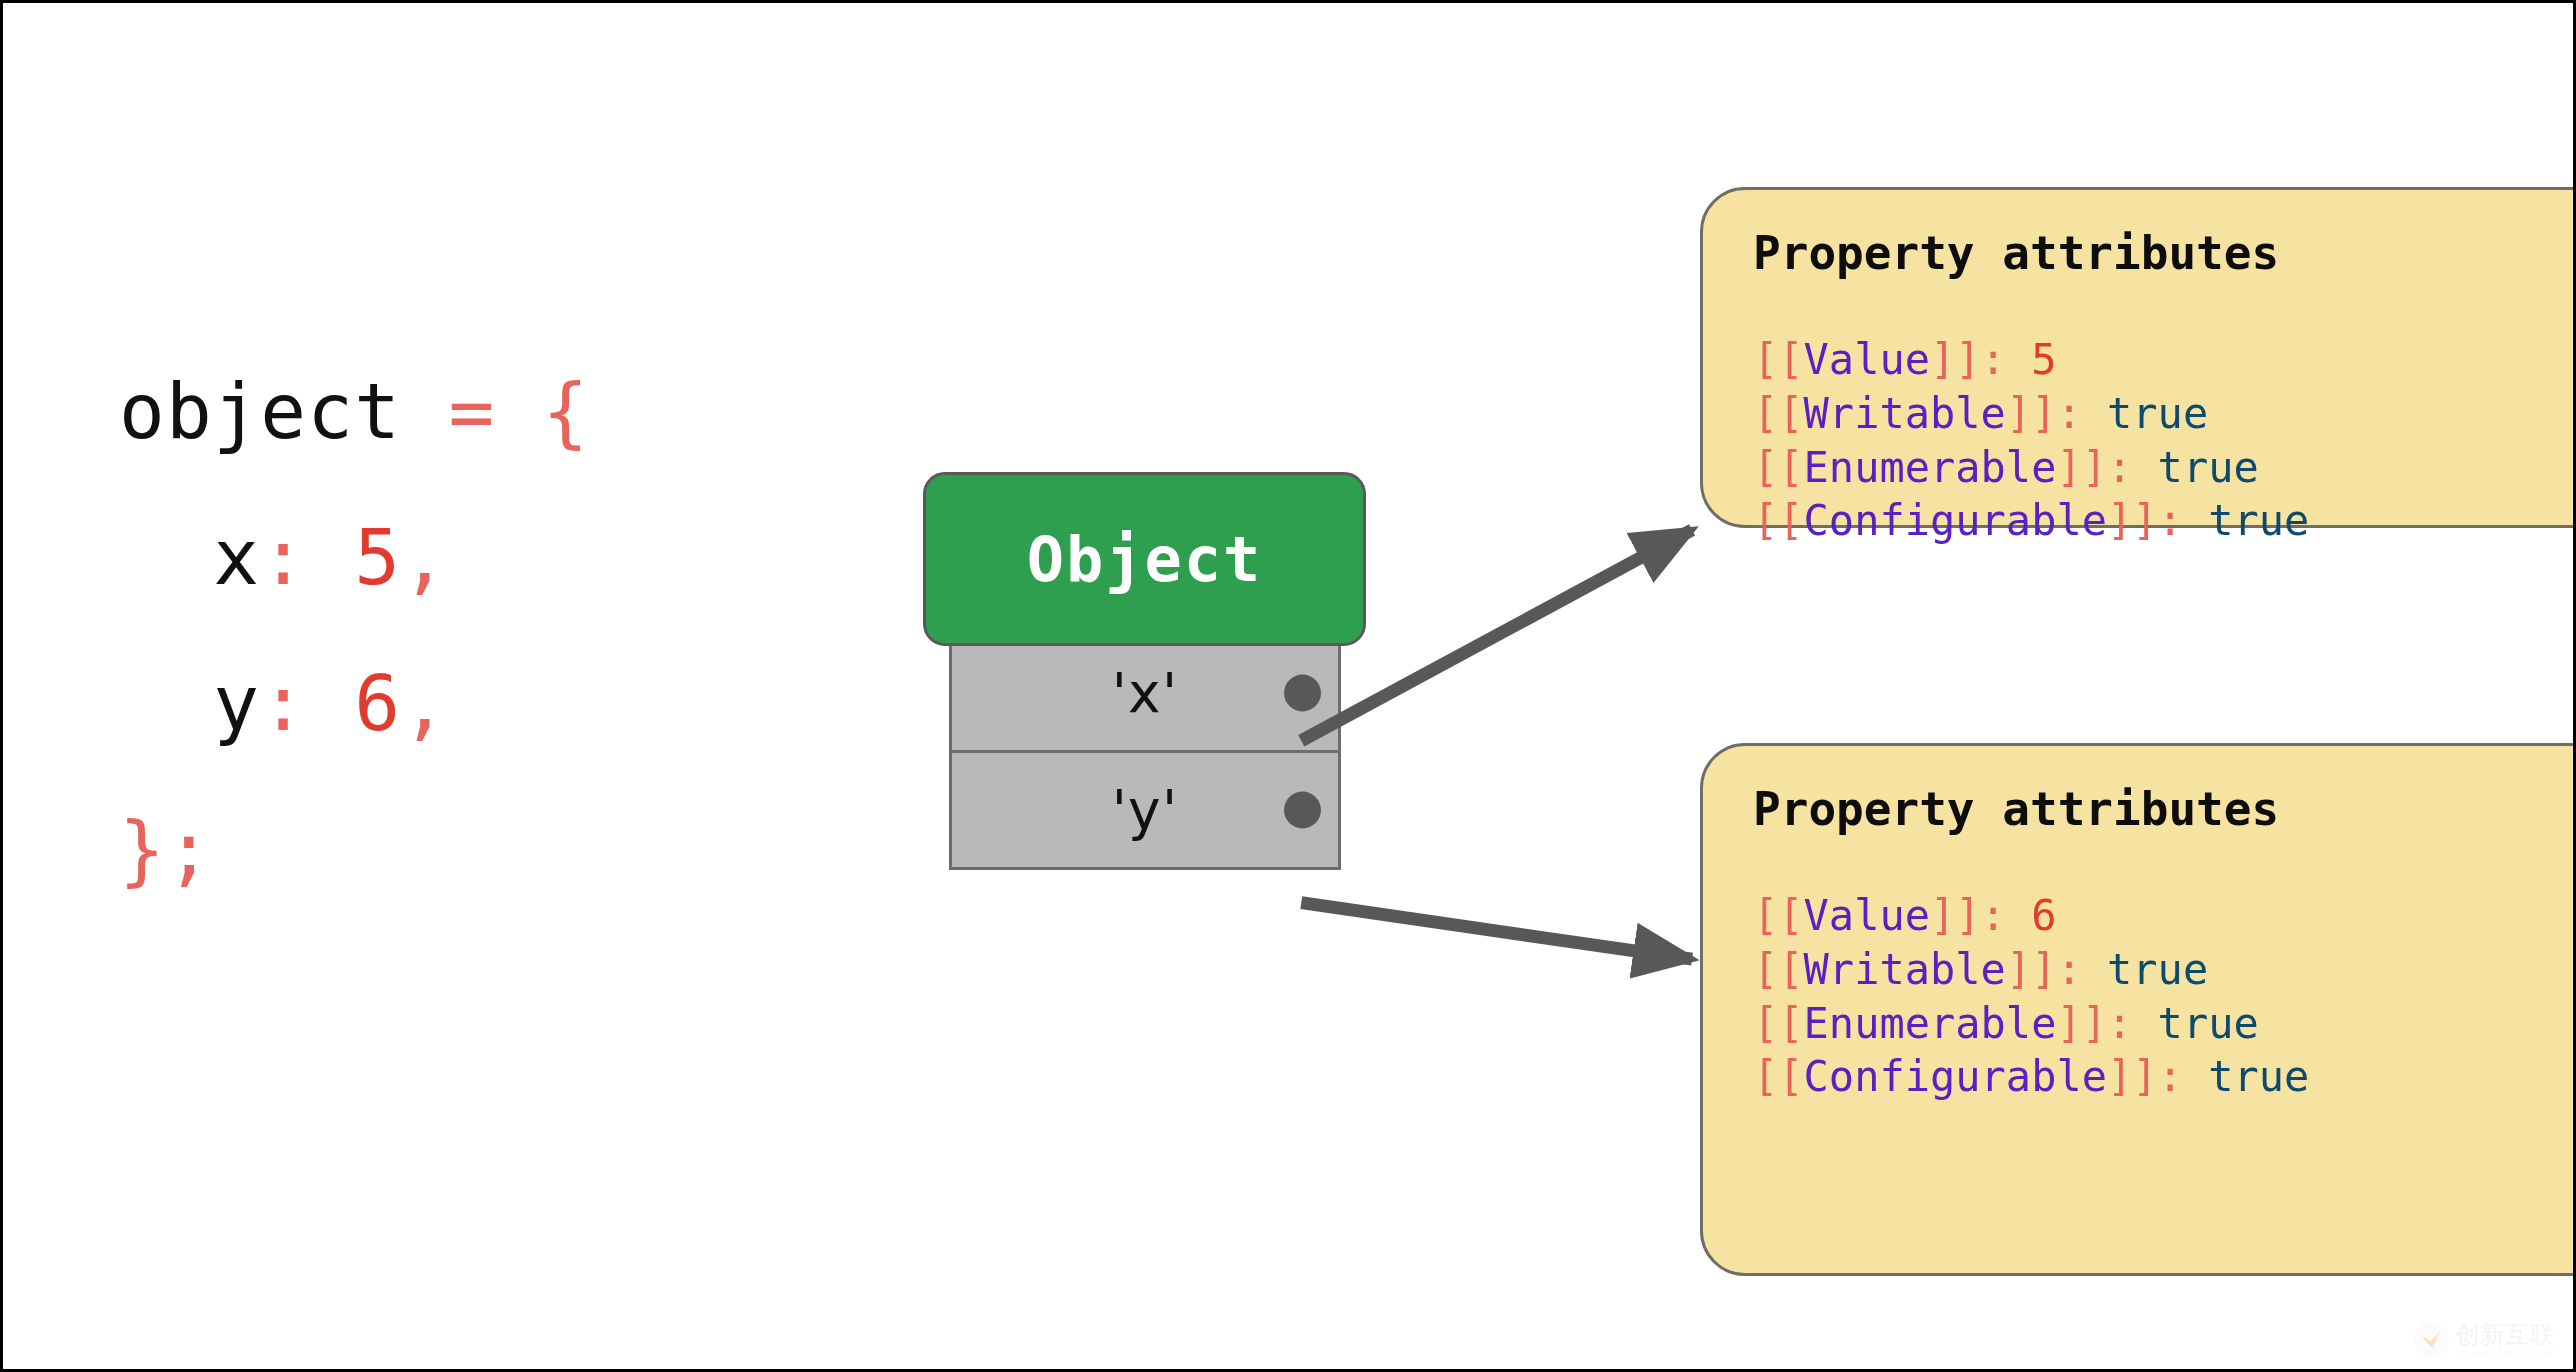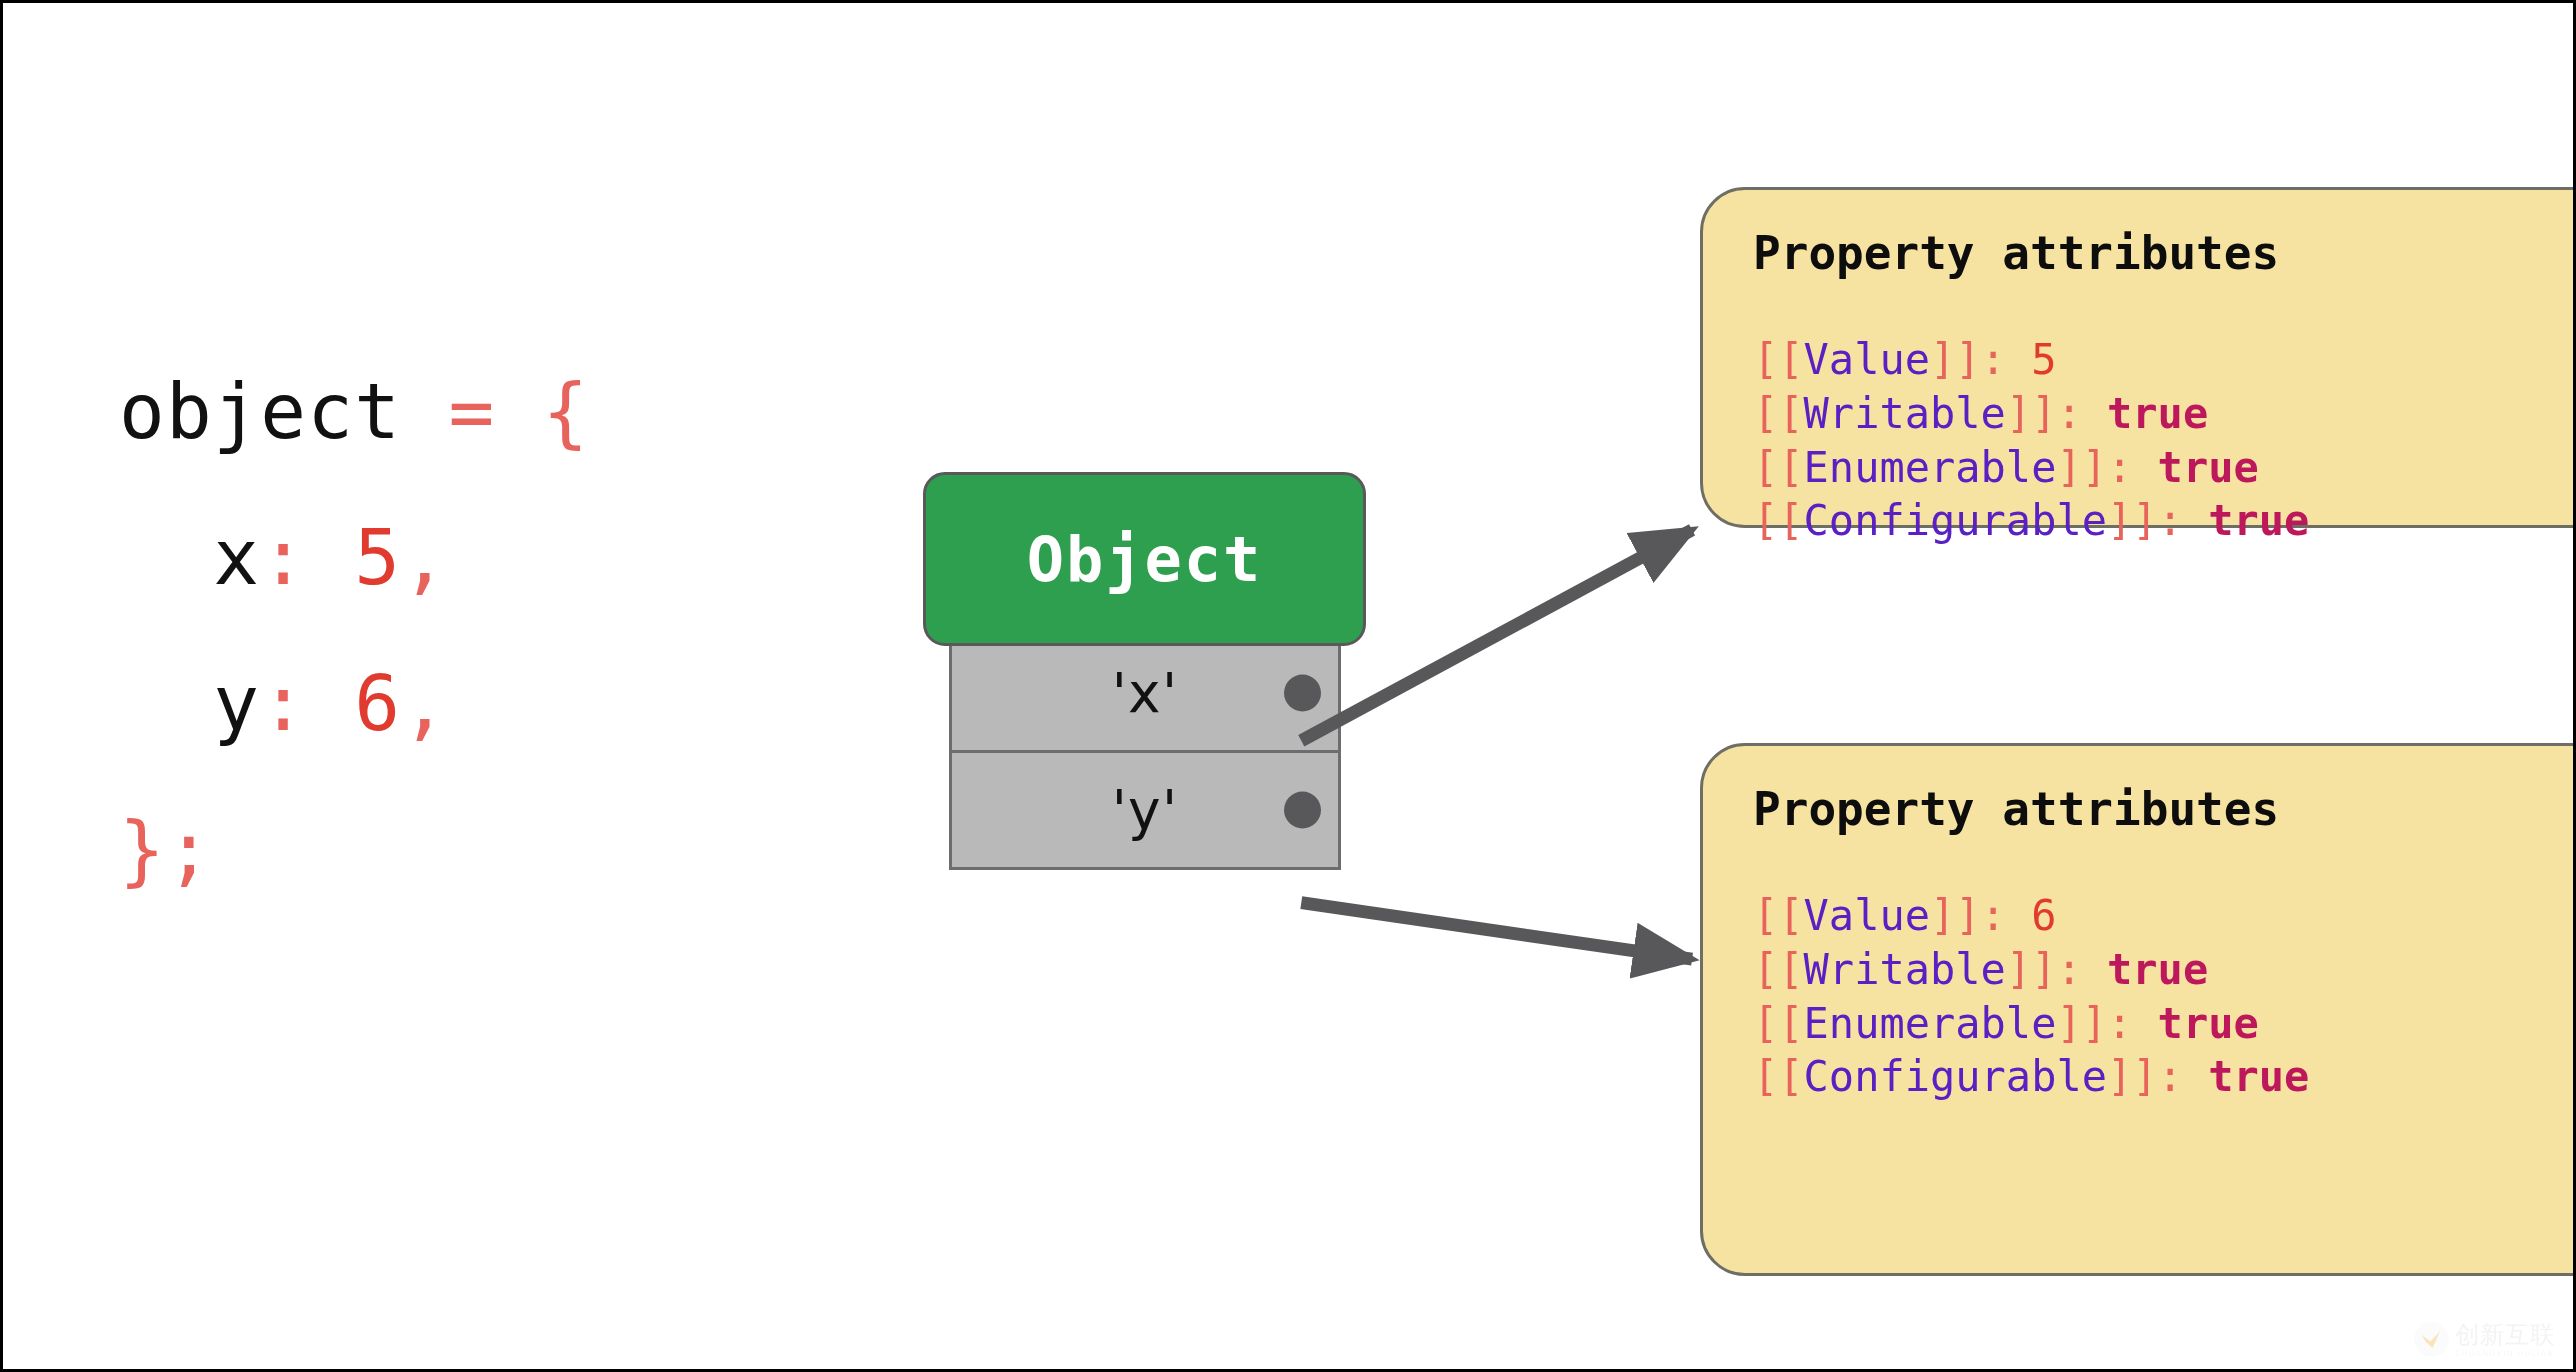--- a/index.html
+++ b/index.html
@@ -134,21 +134,21 @@
   .attr-lines {
     margin-top: 53px;
     font-family: "DejaVu Sans Mono", monospace;
     font-size: 42px;
     line-height: 1.28;
     white-space: pre;
   }
   .a-br   { color: #E8635C; }
   .a-key  { color: #5B20C4; }
   .a-col  { color: #E8635C; }
-  .a-bool { color: #be185d; font-weight: bold; }
+  .a-bool { color: #0c4a6e; }
   .a-num  { color: #E03B2E; }
 
   
   #watermark {
     position: absolute;
     right: 18px;
     bottom: 11.6px;
     display: flex;
     align-items: center;
     gap: 6.4px;

